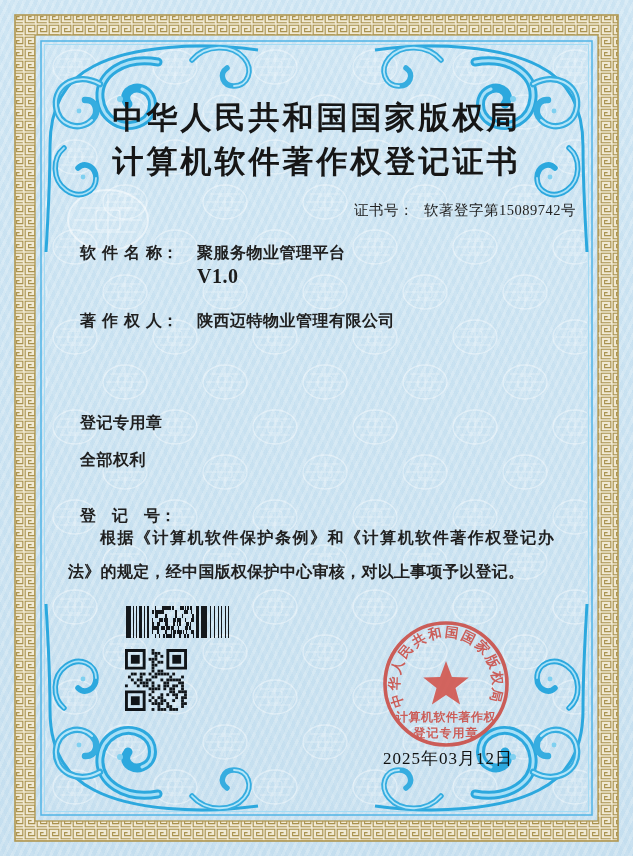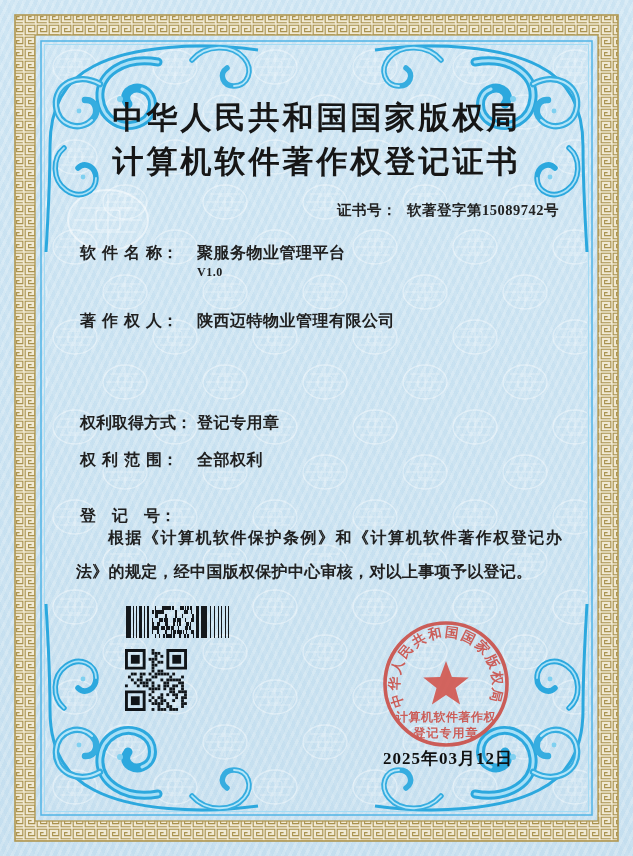--- a/index.html
+++ b/index.html
@@ -13,36 +13,36 @@
       linear-gradient(#d3e8f4,#cbe2f0);
     padding-left: 40px;
   }
   .layer{position:absolute;left:0;top:0;}
   .abs{position:absolute;}
   .title{
     left:0;width:633px;text-align:center;font-weight:bold;color:#161616;
     font-size:31px;letter-spacing:3px;line-height:34px;white-space:nowrap;
   }
   .certno{
-    left:0;right:87px;top:201px;text-align:right;
-    font-size:14.5px;font-weight:bold;color:#222;letter-spacing:.5px;
+    left:0;right:70px;top:201px;text-align:right;
+    font-size:14.5px;font-weight:normal;color:#222;letter-spacing:.5px;
   }
   .certno .cnlabel{margin-right:10px;}
   .frow{position:absolute;left:80px;display:flex;font-size:16px;font-weight:bold;line-height:20px;align-items:flex-end;}
   .flabel{display:inline-block;width:117px;color:#202020;word-spacing:2px;white-space:pre;}
   .fvalue{color:#202020;letter-spacing:.5px;white-space:nowrap;}
-  .fversion{position:absolute;left:197px;font-size:12px;font-weight:bold;letter-spacing:.5px;}
+  .fversion{position:absolute;left:197px;font-size:20px;font-weight:bold;letter-spacing:.5px;}
   .statement{
-    position:absolute;left:76px;top:521px;width:486px;
+    position:absolute;left:68px;top:521px;width:486px;
     font-size:16px;font-weight:bold;line-height:34px;
     text-indent:2em;text-align:justify;color:#202020;letter-spacing:.3px;
   }
   .date{
     position:absolute;left:383px;top:747px;
-    font-size:17px;font-weight:bold;color:#101010;letter-spacing:1px;white-space:nowrap;text-align:center;
+    font-size:17px;font-weight:normal;color:#101010;letter-spacing:1px;white-space:nowrap;text-align:center;
   }
   .sealring{font-size:13.5px;font-weight:bold;letter-spacing:2.2px;fill:#cb473f;}
   .sealt{font-weight:bold;text-anchor:middle;fill:#cb473f;}
   .st1{font-size:12px;letter-spacing:.5px;}
   .st2{font-size:12px;letter-spacing:1px;}
 </style>
 </head>
 <body>
 
 <div class="stage">
@@ -119,26 +119,24 @@
     <span class="fvalue">聚服务物业管理平台</span>
   </div>
   <div class="fversion" style="top:265px">V1.0</div>
 
   <div class="frow" style="top:311px">
     <span class="flabel">著 作 权 人：</span>
     <span class="fvalue">陕西迈特物业管理有限公司</span>
   </div>
 
   <div class="frow" style="top:413px">
-    <span class="flabel">权利取得方式：</span>
     <span class="fvalue">登记专用章</span>
   </div>
 
   <div class="frow" style="top:450px">
-    <span class="flabel">权 利 范 围：</span>
     <span class="fvalue">全部权利</span>
   </div>
 
   <div class="frow" style="top:506px">
     <span class="flabel">登　记　号：</span>
   </div>
 
   <div class="statement">根据《计算机软件保护条例》和《计算机软件著作权登记办法》的规定，经中国版权保护中心审核，对以上事项予以登记。</div>
 
   <svg class="abs" style="left:126px;top:606px" width="105" height="32" viewBox="0 0 105 32" id="bc">

